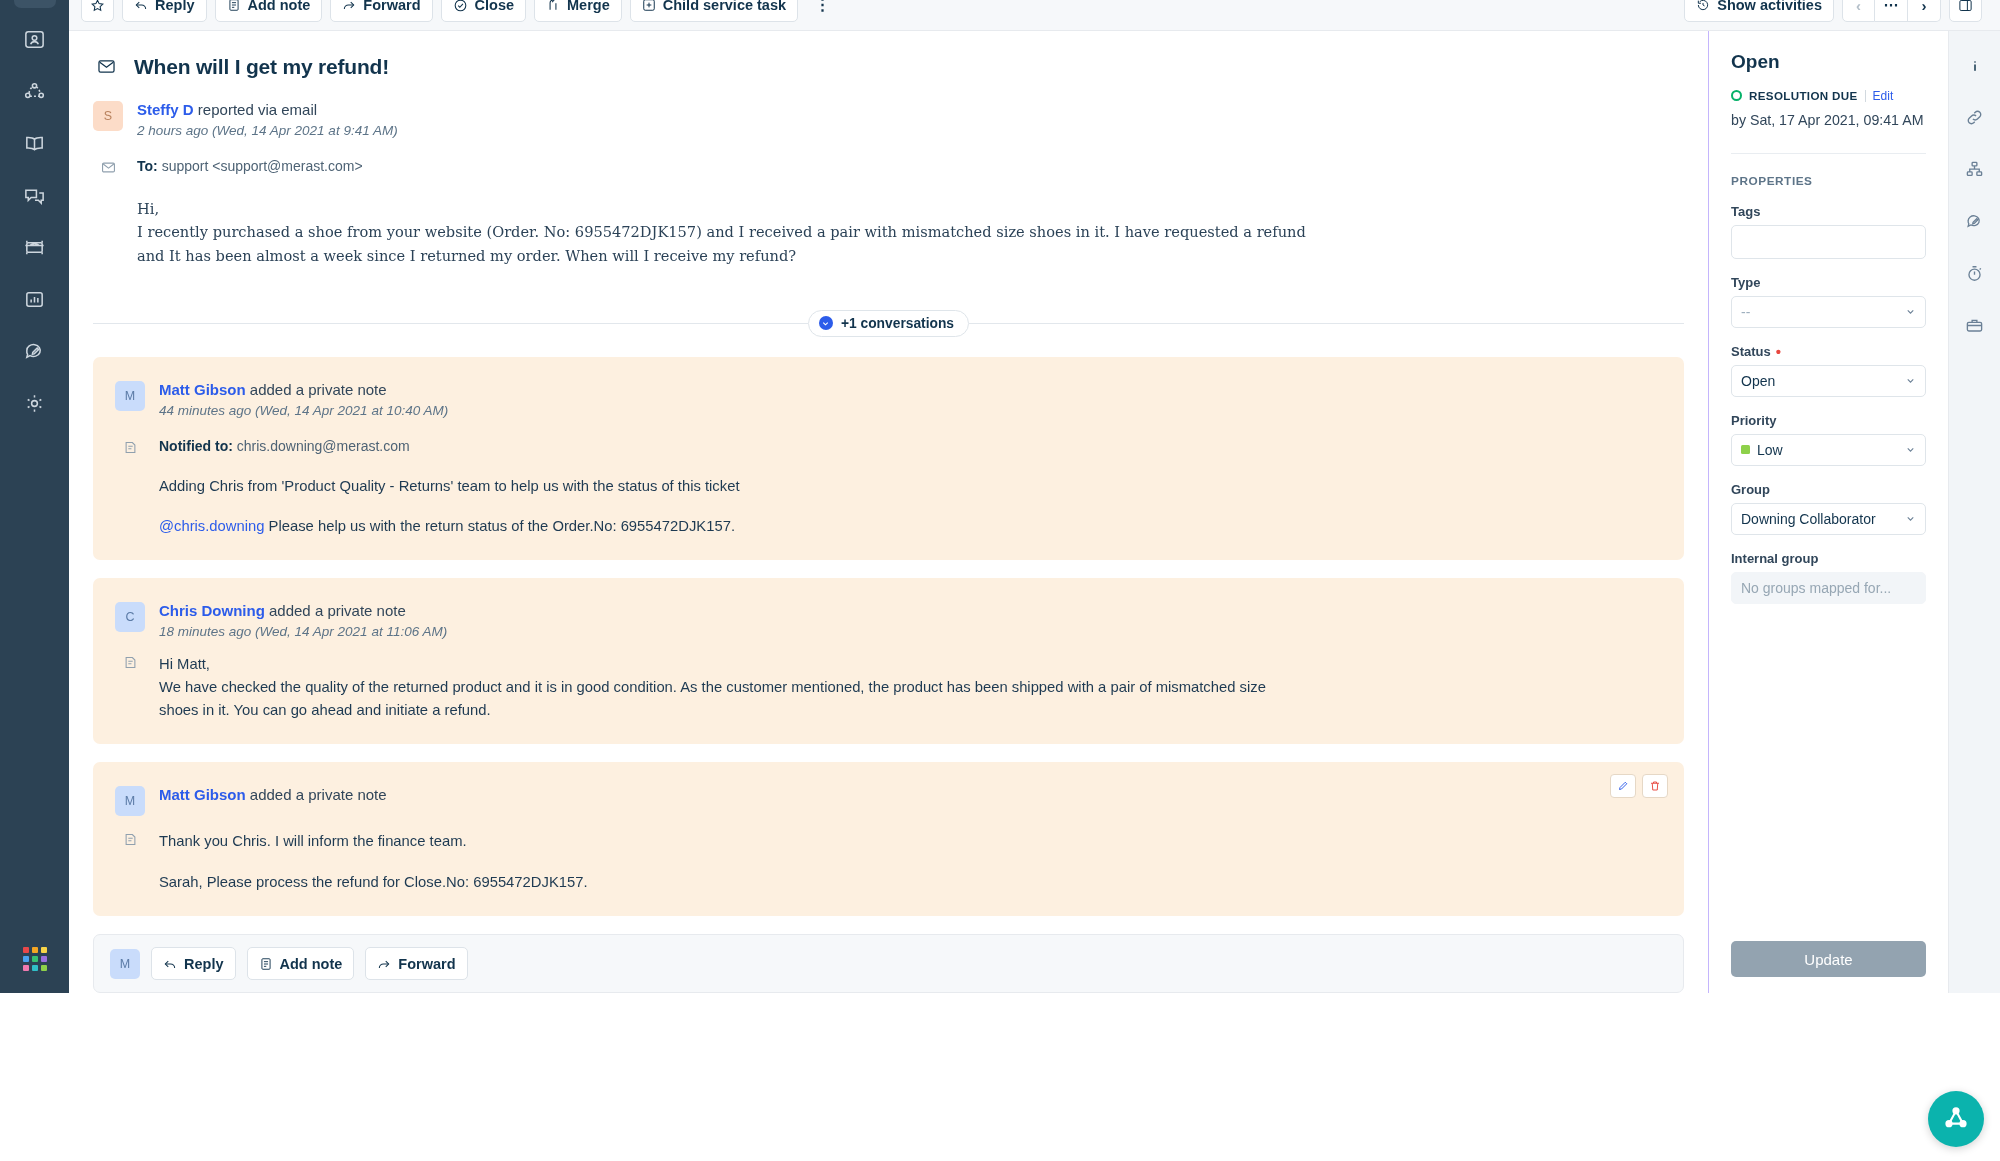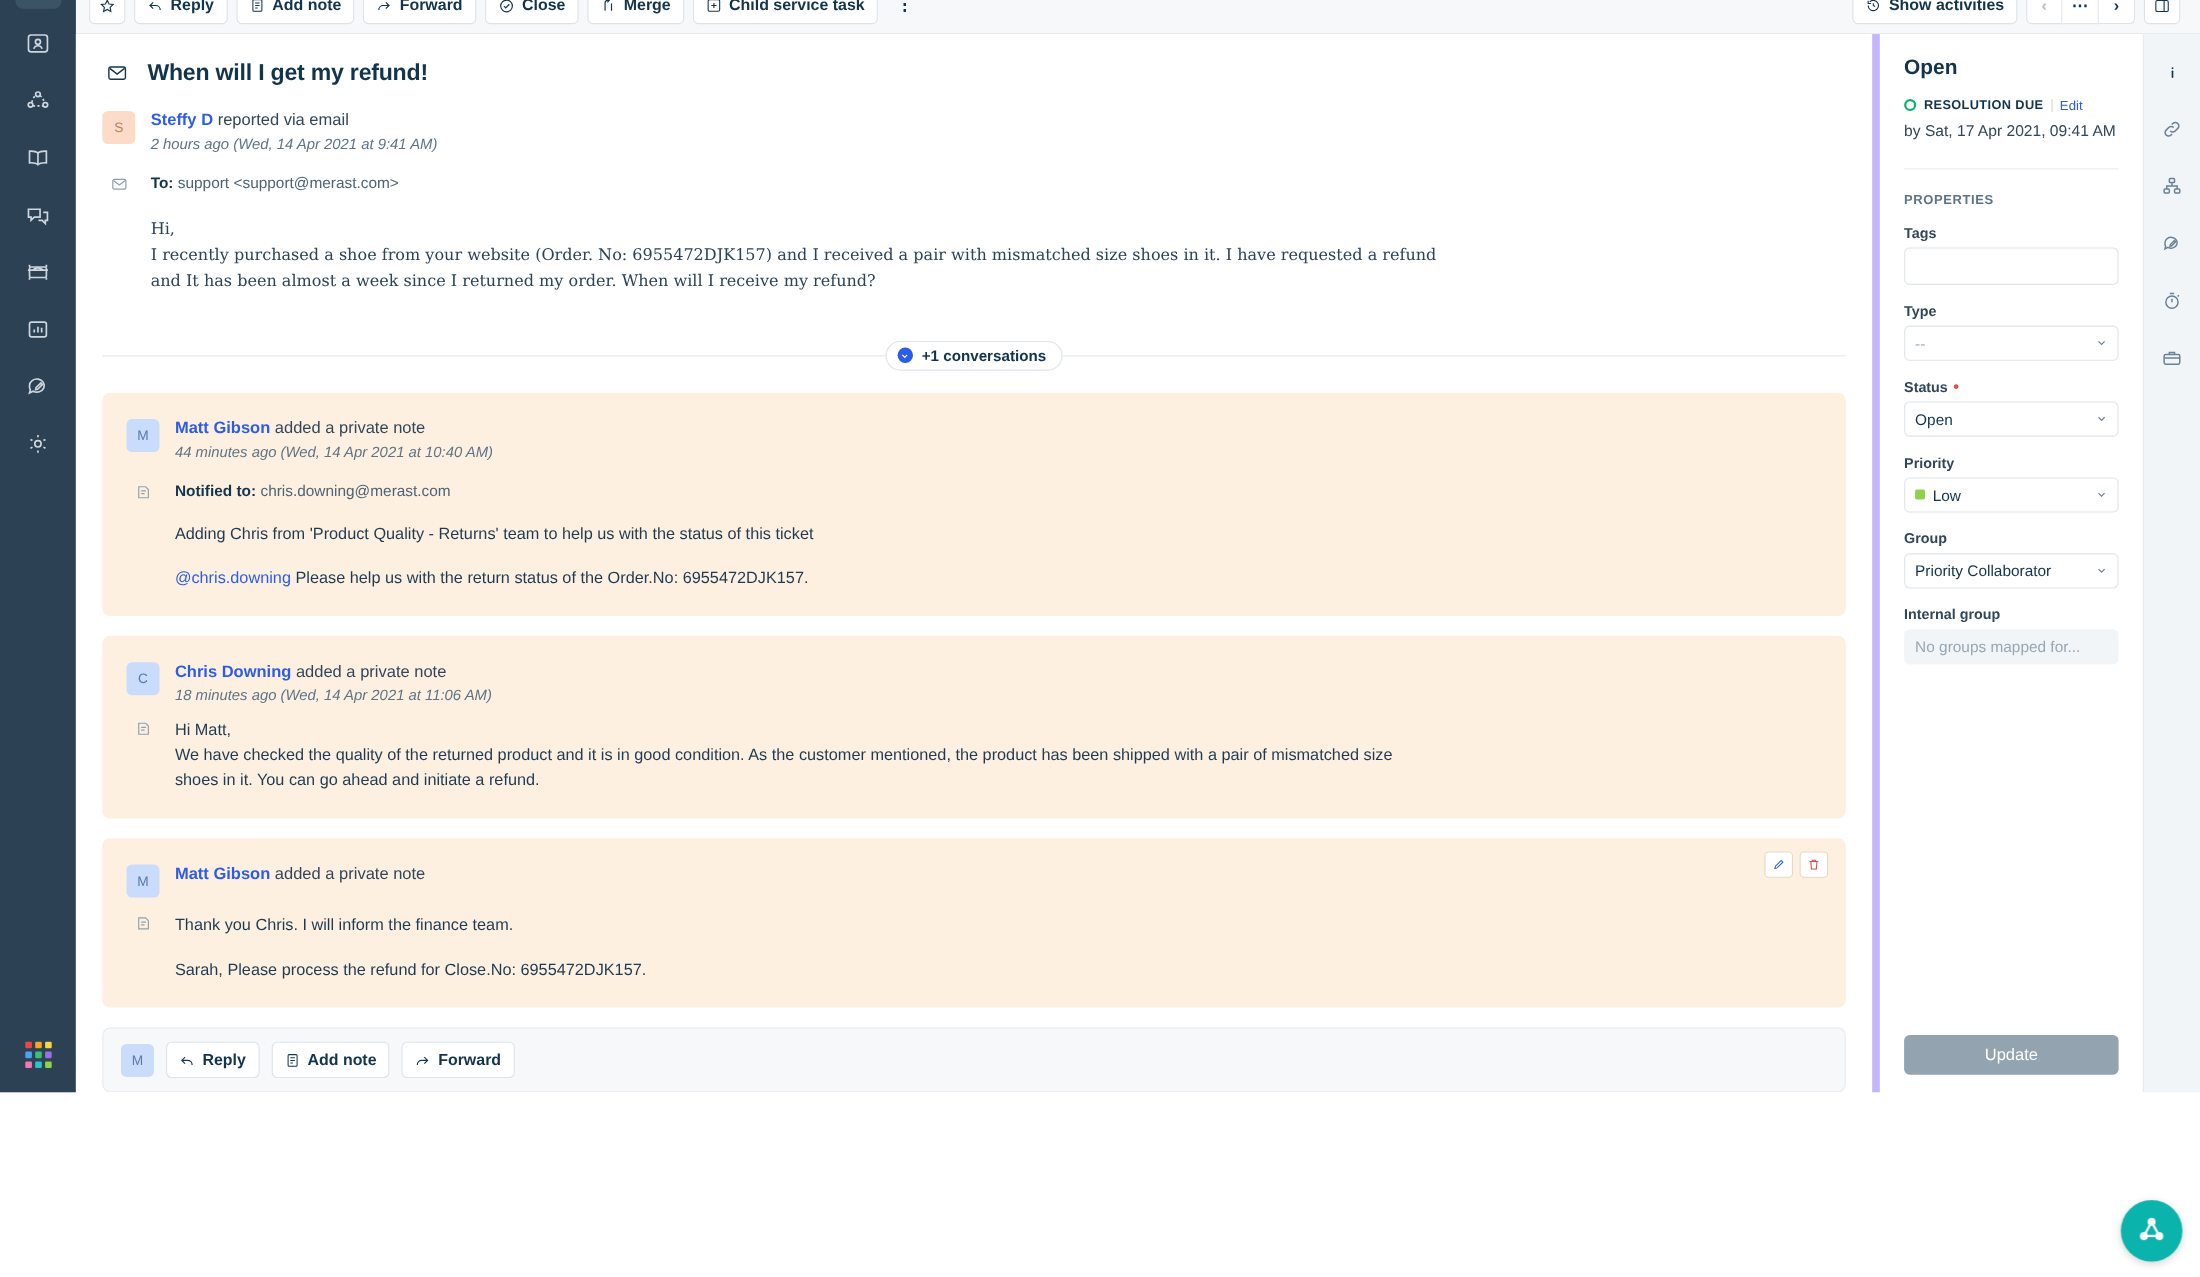--- a/index.html
+++ b/index.html
@@ -98,21 +98,21 @@
   .tb-group .tb-btn { border-radius: 0; border-left-width: 0; }
   .tb-group .tb-btn:first-child { border-radius: 5px 0 0 5px; border-left-width: 1px; }
   .tb-group .tb-btn:last-child { border-radius: 0 5px 5px 0; }
 
   
   .body-split { flex: 1 1 auto; display: flex; min-height: 0; background: #fff; }
 
   
   .conv {
     flex: 1 1 auto; min-width: 0; overflow: hidden; position: relative;
-    border-right: 7px solid #c4b5fd; background: #fff;
+    border-right: 1px solid #c4b5fd; background: #fff;
   }
   .conv-inner { padding: 18px 24px 0 24px; }
 
   .ticket-head { display: flex; align-items: center; gap: 18px; padding: 6px 0 16px 4px; }
   .ticket-head .env { color: #12344d; display: flex; }
   .ticket-title { font-size: 21px; font-weight: bold; color: #12344d; letter-spacing: -0.2px; }
 
   .msg { display: flex; gap: 14px; padding: 6px 0 0 0; }
   .av { width: 30px; height: 30px; border-radius: 5px; display: flex; align-items: center; justify-content: center; font-size: 12.5px; flex: 0 0 30px; }
   .av.peach { background: #fcdcc8; color: #b9825e; }
@@ -677,21 +677,21 @@
               <svg width="11" height="11" viewBox="0 0 24 24" fill="none" stroke="currentColor" stroke-width="2.4">
                   <path d="M6 9.5l6 6 6-6"></path>
                 </svg>
             </span>
           </div>
         </div>
 
         <div class="field">
           <div class="field-label">Group</div>
           <div class="ctrl">
-            <span>Priority Collaborator</span>
+            <span>Downing Collaborator</span>
             <span class="chev">
               <svg width="11" height="11" viewBox="0 0 24 24" fill="none" stroke="currentColor" stroke-width="2.4">
                   <path d="M6 9.5l6 6 6-6"></path>
                 </svg>
             </span>
           </div>
         </div>
 
 
         <div class="field">

